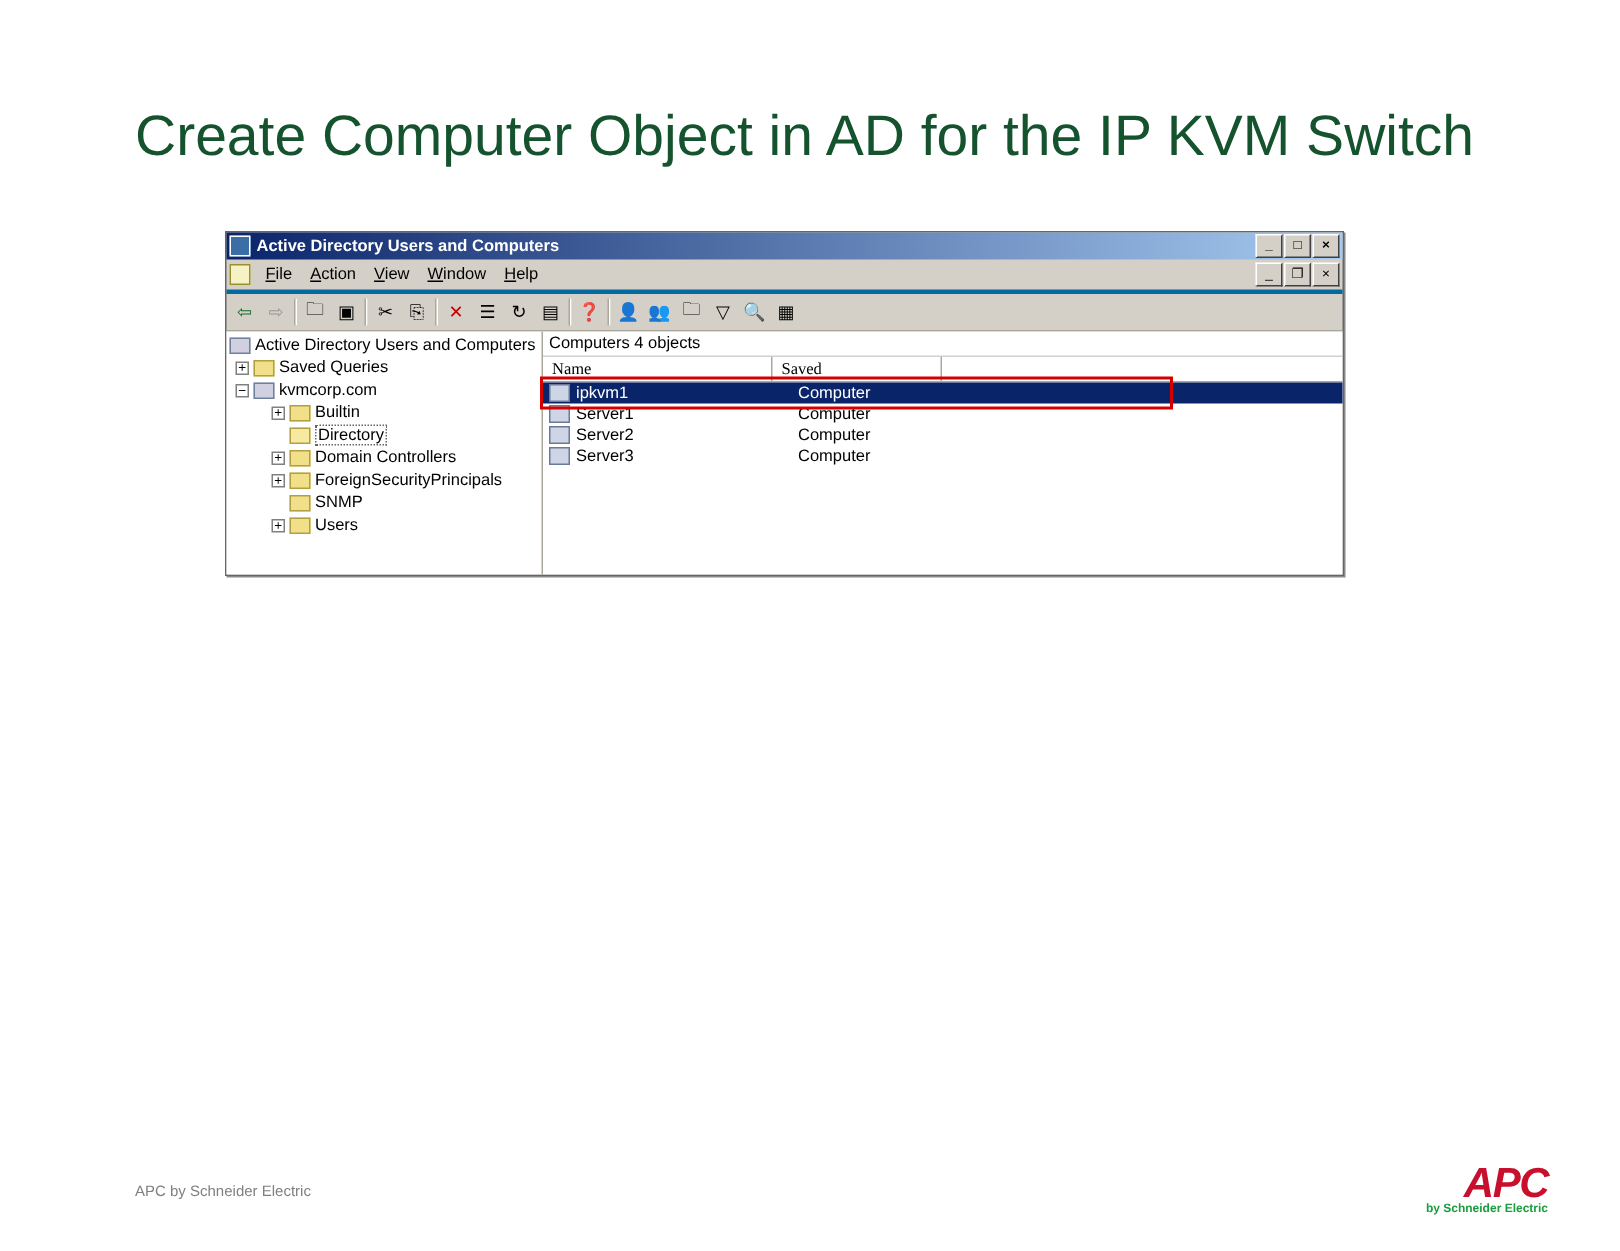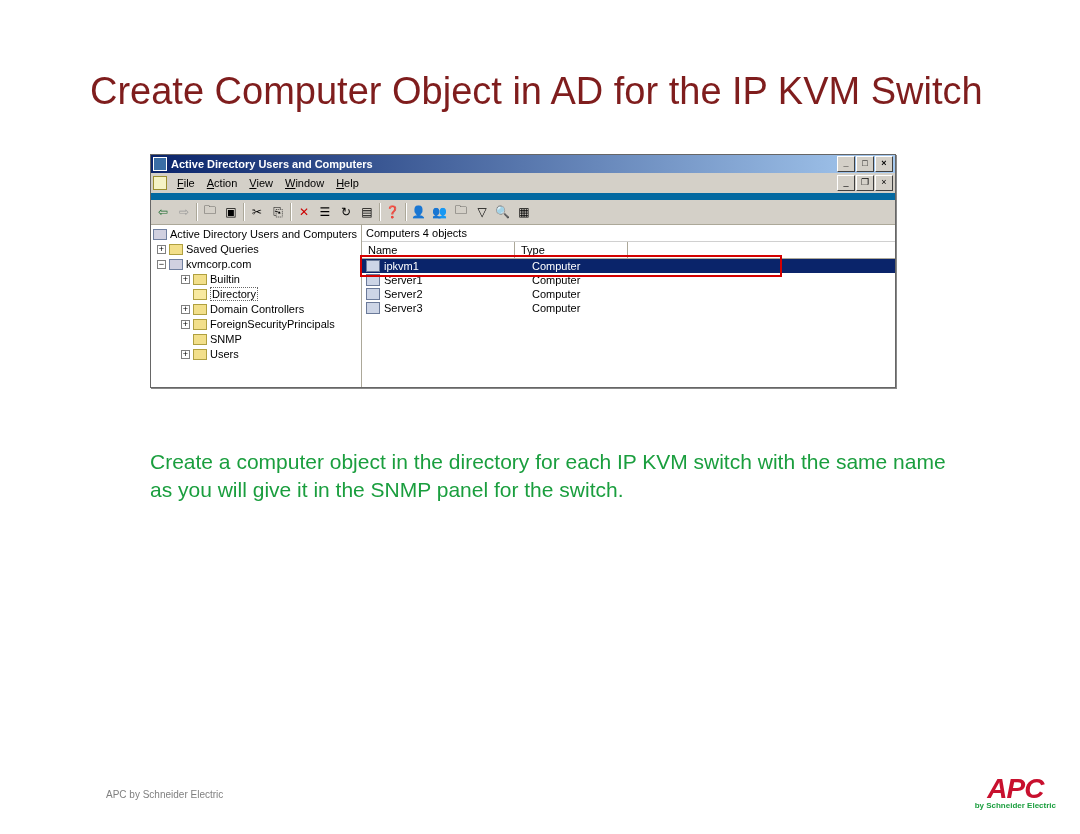--- a/index.html
+++ b/index.html
@@ -12,21 +12,21 @@
     position: relative;
   }
   .slide {
     padding: 70px 90px 20px 90px;
     box-sizing: border-box;
     width: 100%;
     height: 100%;
     position: relative;
   }
   h1 {
-    color: #7f1d1d;
+    color: #14532d;
     font-size: 38px;
     font-weight: normal;
     margin: 0 0 40px 0;
     line-height: 1.15;
   }
   .win {
     border: 1px solid #666;
     width: 744px;
     margin-left: 60px;
     font-family: Tahoma, Arial, sans-serif;
@@ -60,21 +60,21 @@
     border: 1px solid #fff;
     border-right-color:#404040; border-bottom-color:#404040;
     font-size: 9px; line-height: 12px; text-align: center;
     color: #000;
   }
   .menubar {
     display: flex;
     align-items: center;
     height: 20px;
     padding: 0 2px;
-    border-bottom: 7px solid #0369a1;
+    border-bottom: 3px solid #0369a1;
     position: relative;
   }
   .mdicon {
     width: 14px; height: 14px;
     background: #f5f3c5;
     border: 1px solid #9b8f30;
     margin-right: 4px;
     box-sizing: border-box;
   }
   .menuitem {
@@ -156,20 +156,21 @@
     align-items: center;
     font-size: 11px;
     padding-left: 4px;
     color: #000;
     border-bottom: 1px solid #d0d0d0;
   }
   .colhdrs {
     display: flex;
     height: 16px;
     border-bottom: 1px solid #aca899;
+    font-family: Liberation Serif, serif;
   }
   .colh {
     font-size: 11px;
     padding: 1px 6px;
     border-right: 1px solid #aca899;
     display: flex;
     align-items: center;
   }
   .colh.c1 { width: 140px; }
   .colh.c2 { width: 100px; }
@@ -205,30 +206,30 @@
     margin-left: 60px;
     margin-right: 40px;
     color: #1a9e3e;
     font-size: 21px;
     line-height: 1.35;
   }
   .bodytext p { margin: 0 0 18px 0; }
   .bodytext b { font-weight: bold; }
   .footer {
     position: absolute;
-    left: 106px;
+    left: 90px;
     bottom: 34px;
     font-size: 10px;
     color: #808080;
   }
   .logo {
     position: absolute;
-    right: 24px;
+    right: 48px;
     bottom: 24px;
-    text-align: center;
+    text-align: right;
   }
   .logo .apc {
     font-family: Arial Black, Arial, sans-serif;
     font-size: 28px;
     font-weight: 900;
     font-style: italic;
     color: #c8102e;
     letter-spacing: -1px;
     line-height: 0.9;
   }
@@ -339,21 +340,21 @@
           <span class="exp">+</span>
           <span class="ficon"></span>
           <span>Users</span>
         </div>
       </div>
 
       <div class="listpane">
         <div class="listheader">Computers   4 objects</div>
         <div class="colhdrs">
           <div class="colh c1">Name</div>
-          <div class="colh c2">Type</div>
+          <div class="colh c2">Saved</div>
         </div>
         <div class="rows">
           <div class="hl" style="left:-2px;top:-4px;width:418px;height:18px"></div>
           <div class="lrow sel">
             <span class="cicon"></span>
             <span class="cell1">ipkvm1</span>
             <span class="cell2">Computer</span>
           </div>
           <div class="lrow">
             <span class="cicon"></span>
@@ -369,21 +370,20 @@
             <span class="cicon"></span>
             <span class="cell1">Server3</span>
             <span class="cell2">Computer</span>
           </div>
         </div>
       </div>
     </div>
   </div>
 
   <div class="bodytext">
-    <p>Create a computer object in the directory for each IP KVM switch with the same name as you will give it in the SNMP panel for the switch.</p>
   </div>
 
   <div class="footer">APC by Schneider Electric</div>
 
   <div class="logo">
     <div class="apc">APC</div>
     <div class="sub">by Schneider Electric</div>
   </div>
 </div>
 

